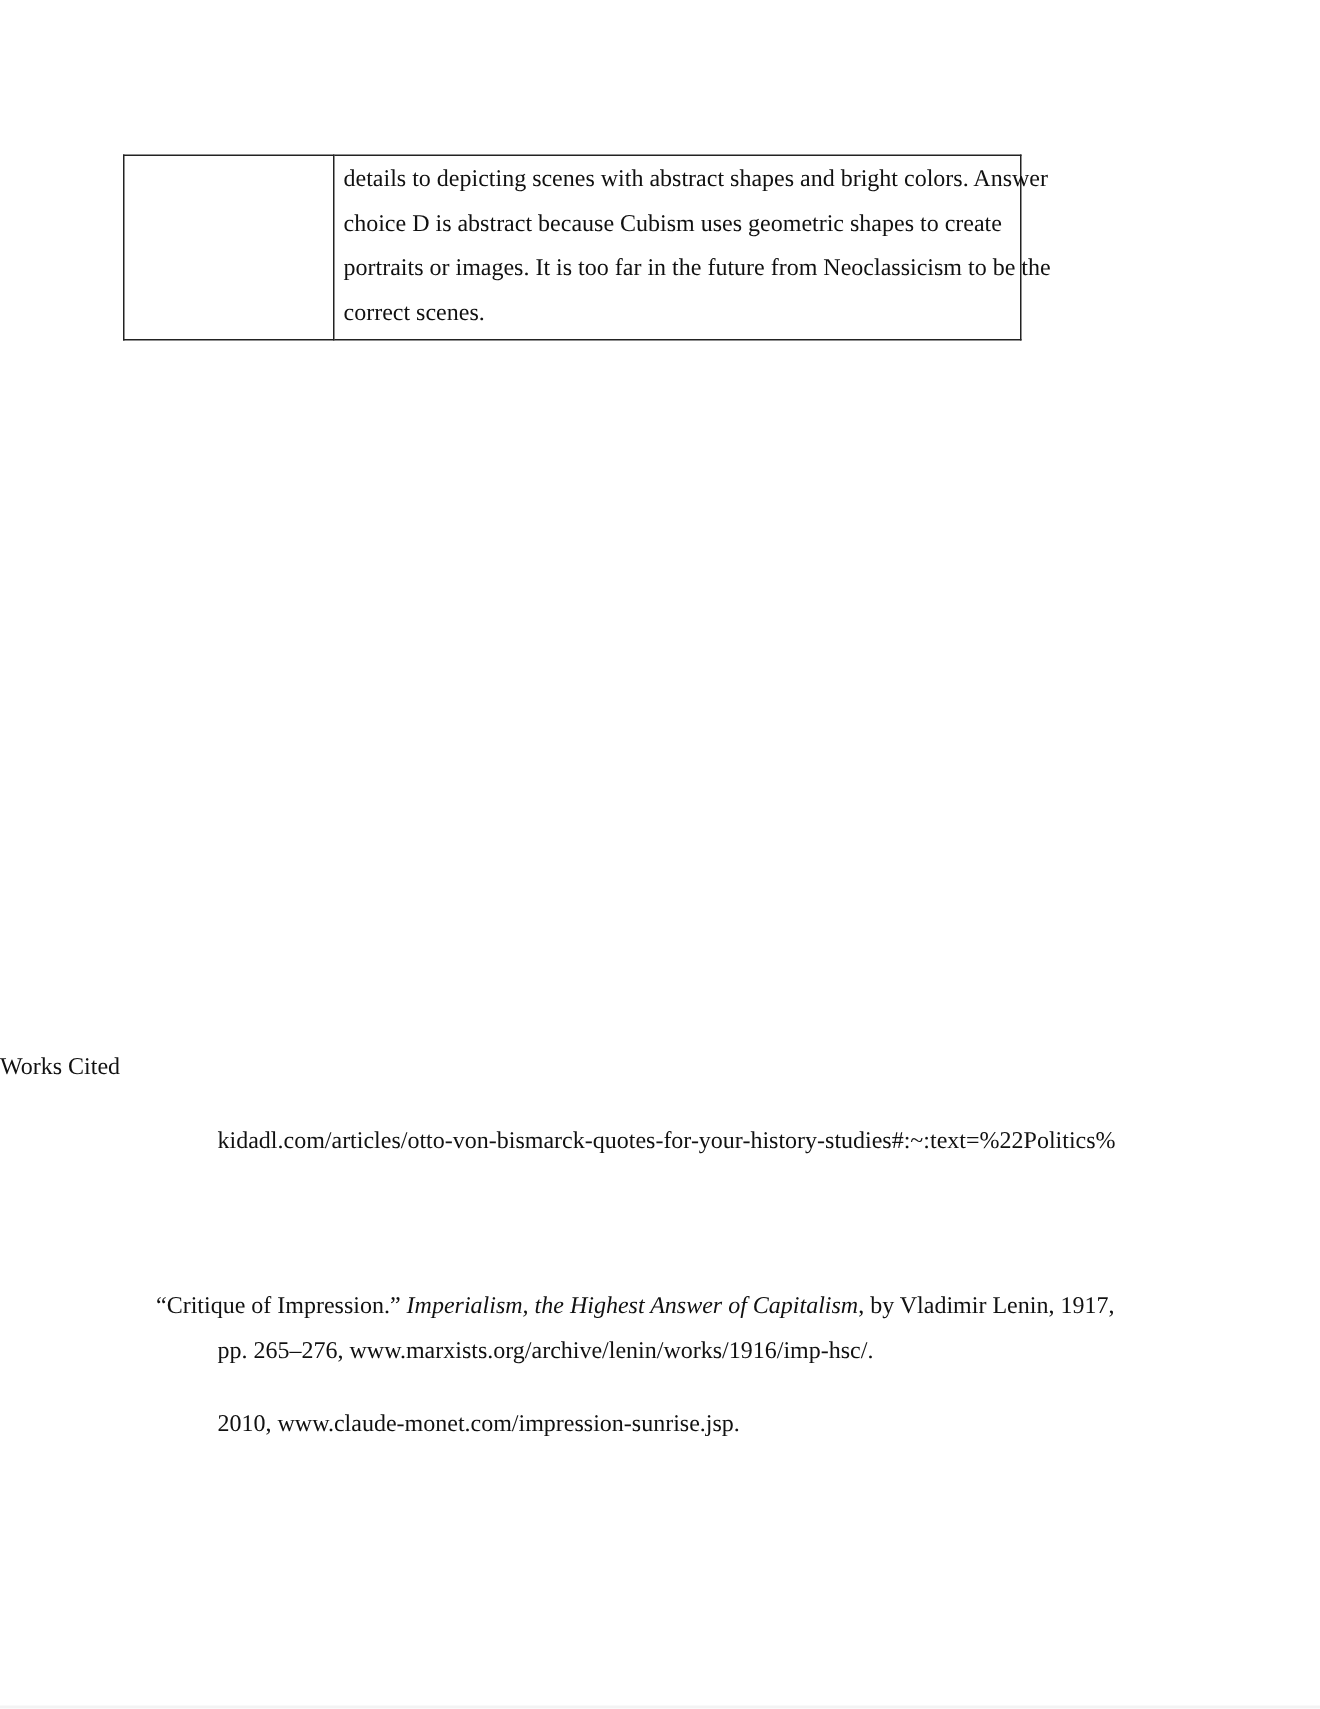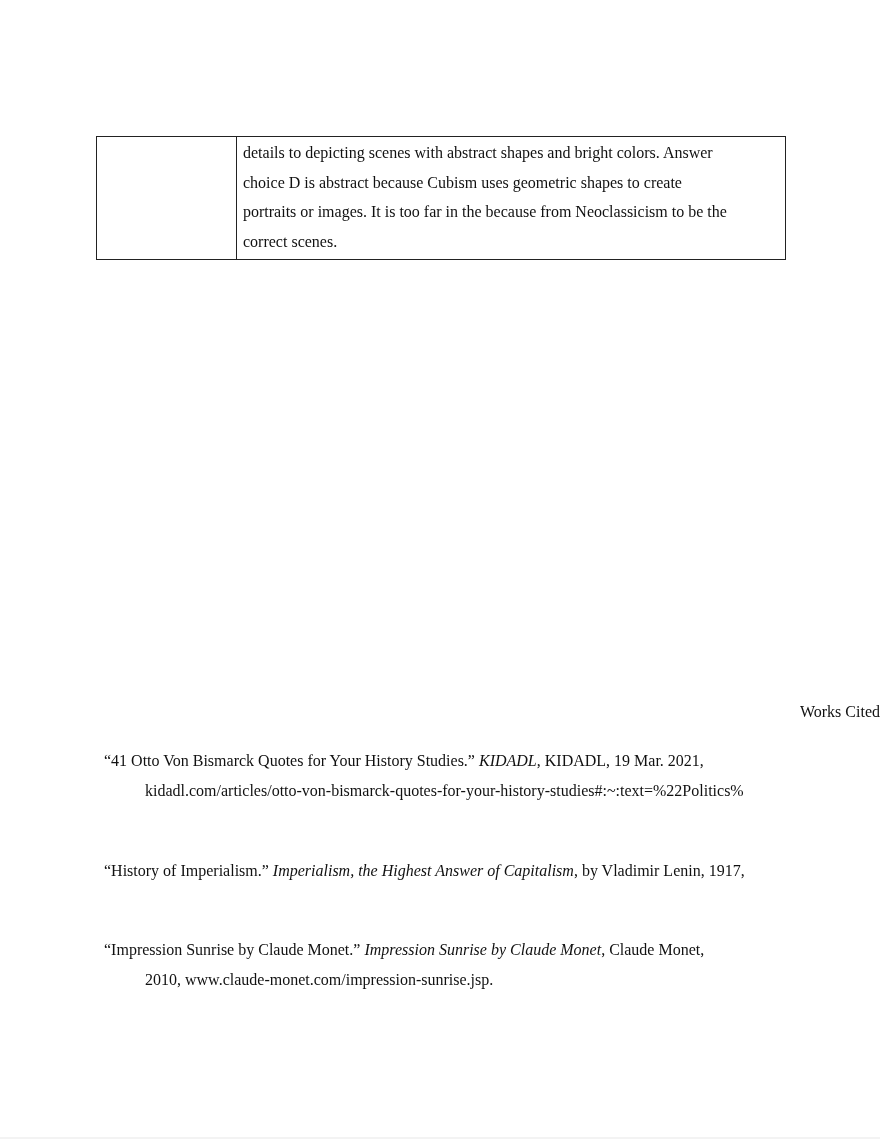--- a/index.html
+++ b/index.html
@@ -23,26 +23,25 @@
       background: #ffffff;
     }
     .page-bottom-edge {
       position: absolute;
       left: 0; top: 1137px;
       width: 880px; height: 2px;
       background: #f3f3f3;
     }
     .answer-table {
       position: absolute;
-      left: 96px;
+      left: 82px;
       top: 103px;
-      width: 690px;
+      width: 599px;
       border-collapse: collapse;
       table-layout: fixed;
-      margin-top: 33px;
     }
     .answer-table td {
       border: 1.3px solid #222222;
       vertical-align: top;
       padding: 0;
     }
     .answer-table td.col-left {
       width: 139px;
     }
     .answer-table td.col-right {
@@ -52,21 +51,21 @@
       font-size: 16px;
       line-height: 29.5px;
       white-space: nowrap;
       display: block;
     }
     .heading {
       position: absolute;
       left: 0;
       width: 880px;
       top: 701px;
-      text-align: right;
+      text-align: left;
       font-size: 16px;
       line-height: 22px;
     }
     .citation {
       position: absolute;
       left: 104px;
       font-size: 16px;
     }
     .cit-line {
       display: block;
@@ -85,37 +84,36 @@
 
 <div class="page">
 
   <table class="answer-table">
     <tbody>
         <tr>
       <td class="col-left"></td>
       <td class="col-right">
         <span class="cell-line">details to depicting scenes with abstract shapes and bright colors. Answer</span>
         <span class="cell-line">choice D is abstract because Cubism uses geometric shapes to create</span>
-        <span class="cell-line">portraits or images. It is too far in the because from Neoclassicism to be the</span>
+        <span class="cell-line">portraits or images. It is too far in the future from Neoclassicism to be the</span>
         <span class="cell-line">correct scenes.</span>
       </td>
     </tr>
   </tbody>
     </table>
 
   <div class="heading">Works Cited</div>
 
   <div class="citation" style="top: 746px;">
-    <span class="cit-line"><span>“41 Otto Von Bismarck Quotes for Your History Studies.”</span> <span class="title-italic">KIDADL</span><span>, KIDADL, 19 Mar. 2021,</span></span>
     <span class="cit-line indent">kidadl.com/articles/otto-von-bismarck-quotes-for-your-history-studies#:~:text=%22Politics%</span>
   </div>
 
   <div class="citation" style="top: 856px;">
-    <span class="cit-line"><span>“History of Imperialism.”</span> <span class="title-italic">Imperialism, the Highest Answer of Capitalism</span><span>, by Vladimir Lenin, 1917,</span></span>
+    <span class="cit-line"><span>“Critique of Impression.”</span> <span class="title-italic">Imperialism, the Highest Answer of Capitalism</span><span>, by Vladimir Lenin, 1917,</span></span>
+    <span class="cit-line indent">pp. 265–276, www.marxists.org/archive/lenin/works/1916/imp-hsc/.</span>
   </div>
 
   <div class="citation" style="top: 935px;">
-    <span class="cit-line"><span>“Impression Sunrise by Claude Monet.”</span> <span class="title-italic">Impression Sunrise by Claude Monet</span><span>, Claude Monet,</span></span>
     <span class="cit-line indent">2010, www.claude-monet.com/impression-sunrise.jsp.</span>
   </div>
 
 </div>
 <div class="page-bottom-edge"></div>
 
 </body></html>

